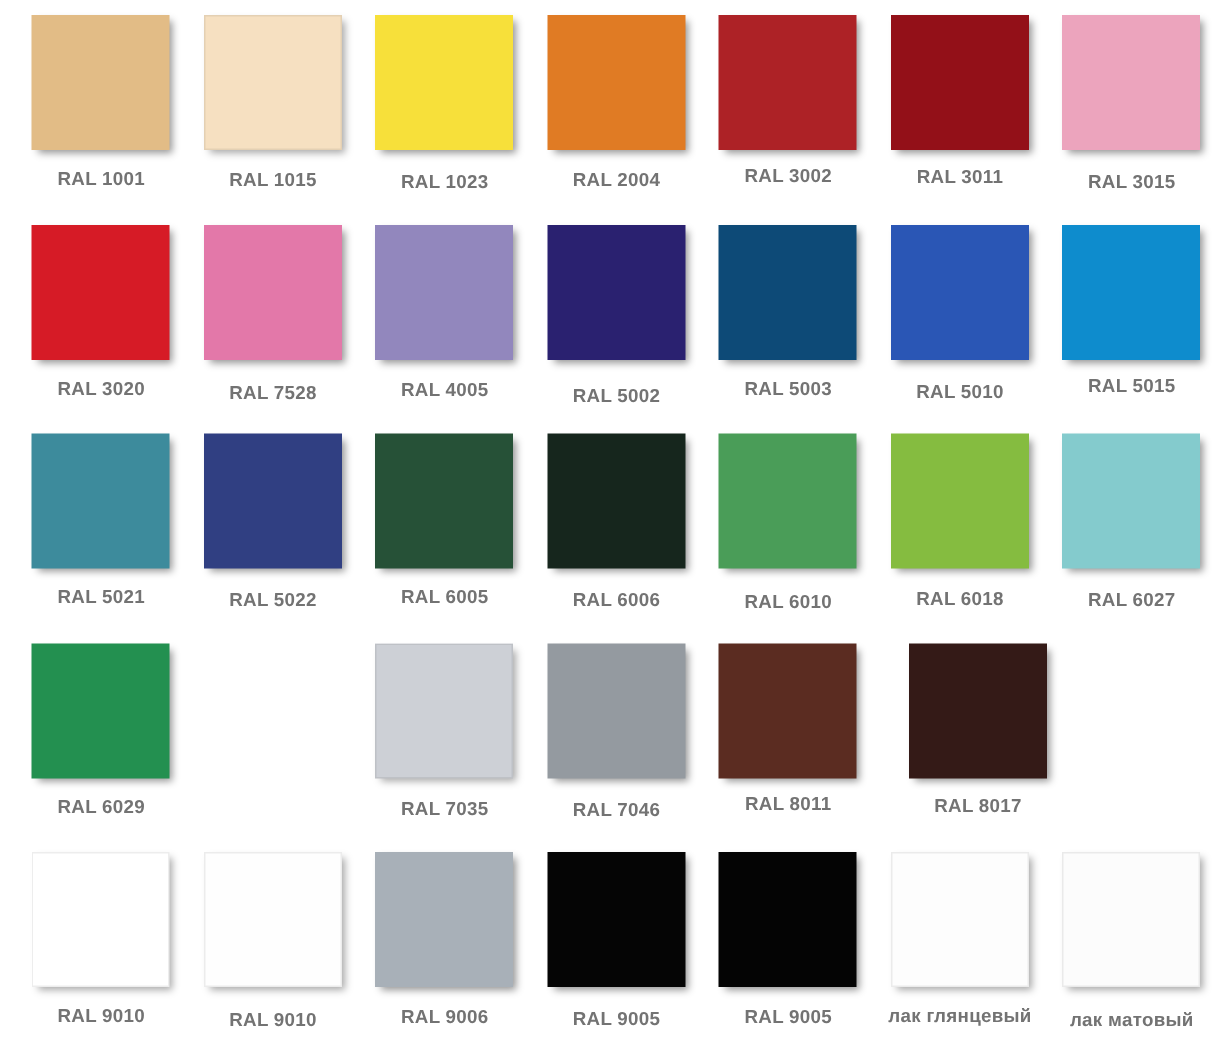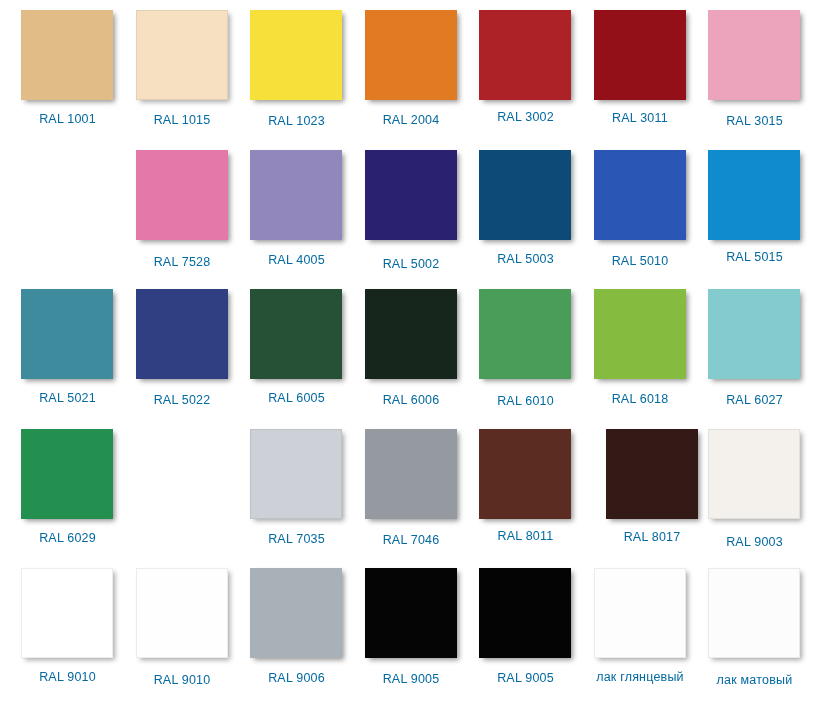--- a/index.html
+++ b/index.html
@@ -37,24 +37,25 @@
     box-shadow: 3px 3px 5px -1px rgba(0,0,0,0.34),
                 inset 0 0 0 1px rgba(0,0,0,0.07);
   }
   .swatch-label {
     position: absolute;
     left: 0;
     top: 112px;
     width: 135px;
     text-align: center;
     font-size: 12.5px;
-    color: #0369a1;
+    color: #737373;
     font-family: "Liberation Sans", sans-serif;
     white-space: nowrap;
     letter-spacing: 0.2px;
+    font-weight: bold;
   }
 </style>
 </head>
 <body>
 
 <div id="swatch-grid">
     <div class="swatch-cell" style="left: 0px; top: 0px;">
       <div class="swatch-chip" style="background: rgb(226, 188, 134);"></div>
       <div class="swatch-label" style="top: 112px;">RAL 1001</div>
     </div>
@@ -74,20 +75,24 @@
       <div class="swatch-chip" style="background: rgb(173, 34, 38);"></div>
       <div class="swatch-label" style="top: 110px;">RAL 3002</div>
     </div>
     <div class="swatch-cell" style="left: 572.5px; top: 0px;">
       <div class="swatch-chip" style="background: rgb(147, 16, 24);"></div>
       <div class="swatch-label" style="top: 111px;">RAL 3011</div>
     </div>
     <div class="swatch-cell" style="left: 687px; top: 0px;">
       <div class="swatch-chip" style="background: rgb(236, 164, 189);"></div>
       <div class="swatch-label" style="top: 114px;">RAL 3015</div>
+    </div>
+    <div class="swatch-cell" style="left: 0px; top: 139.5px;">
+      <div class="swatch-chip" style="background: rgb(214, 27, 38);"></div>
+      <div class="swatch-label" style="top: 112px;">RAL 3020</div>
     </div>
     <div class="swatch-cell" style="left: 114.5px; top: 139.5px;">
       <div class="swatch-chip" style="background: rgb(227, 120, 169);"></div>
       <div class="swatch-label" style="top: 115px;">RAL 7528</div>
     </div>
     <div class="swatch-cell" style="left: 229px; top: 139.5px;">
       <div class="swatch-chip" style="background: rgb(146, 135, 189);"></div>
       <div class="swatch-label" style="top: 113px;">RAL 4005</div>
     </div>
     <div class="swatch-cell" style="left: 343.5px; top: 139.5px;">
@@ -147,24 +152,20 @@
       <div class="swatch-label" style="top: 114px;">RAL 7046</div>
     </div>
     <div class="swatch-cell" style="left: 458px; top: 418.5px;">
       <div class="swatch-chip" style="background: rgb(91, 44, 33);"></div>
       <div class="swatch-label" style="top: 110px;">RAL 8011</div>
     </div>
     <div class="swatch-cell" style="left: 572.5px; top: 418.5px; margin-left: 12px;">
       <div class="swatch-chip" style="background: rgb(52, 26, 23);"></div>
       <div class="swatch-label" style="top: 111px;">RAL 8017</div>
     </div>
-    <div class="swatch-cell" style="left: 687px; top: 418.5px;">
-      <div class="swatch-chip light-edge" style="background: rgb(244, 241, 236);"></div>
-      <div class="swatch-label" style="top: 116px;">RAL 9003</div>
-    </div>
     <div class="swatch-cell" style="left: 0px; top: 558px;">
       <div class="swatch-chip light-edge" style="background: rgb(255, 255, 255);"></div>
       <div class="swatch-label" style="top: 112px;">RAL 9010</div>
     </div>
     <div class="swatch-cell" style="left: 114.5px; top: 558px;">
       <div class="swatch-chip light-edge" style="background: rgb(254, 254, 254);"></div>
       <div class="swatch-label" style="top: 115px;">RAL 9010</div>
     </div>
     <div class="swatch-cell" style="left: 229px; top: 558px;">
       <div class="swatch-chip" style="background: rgb(168, 176, 184);"></div>

